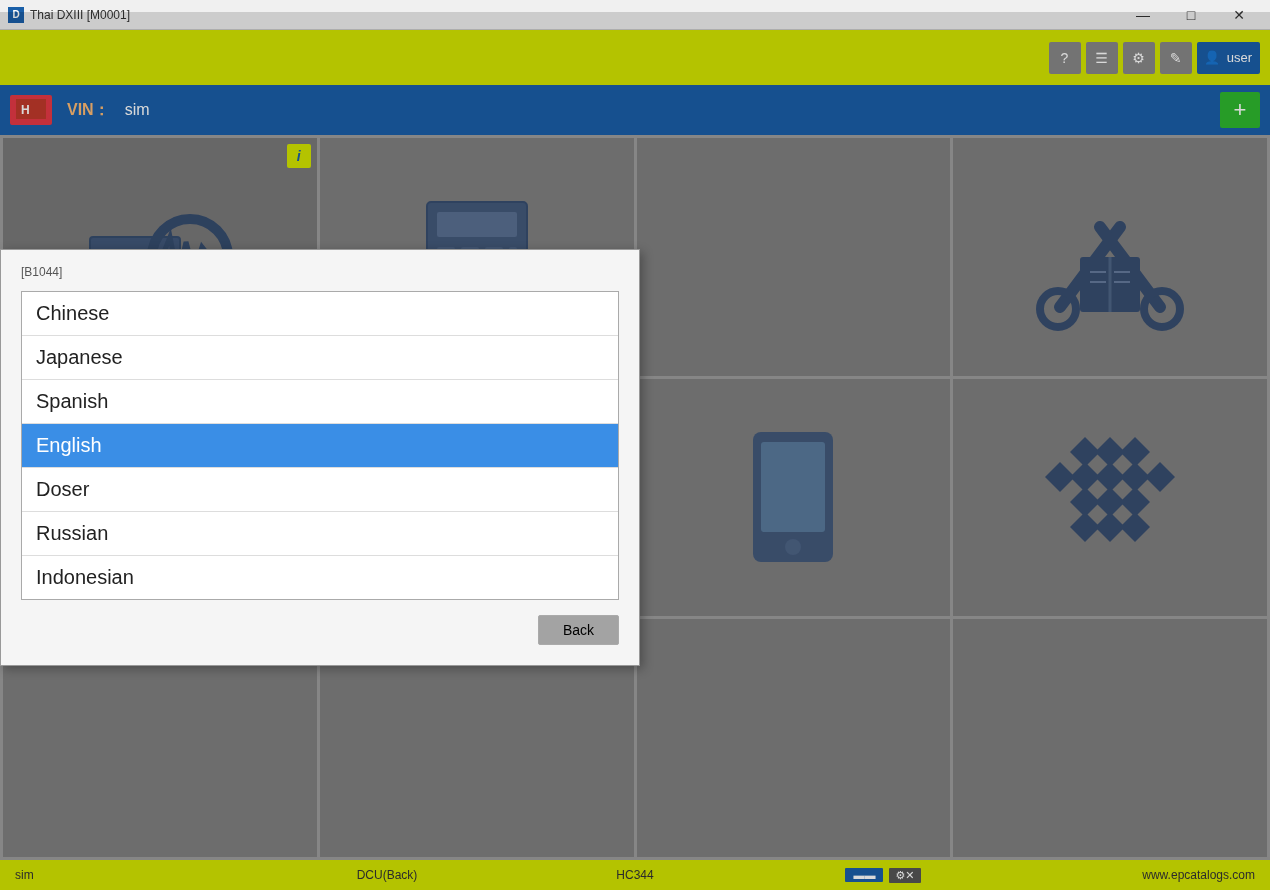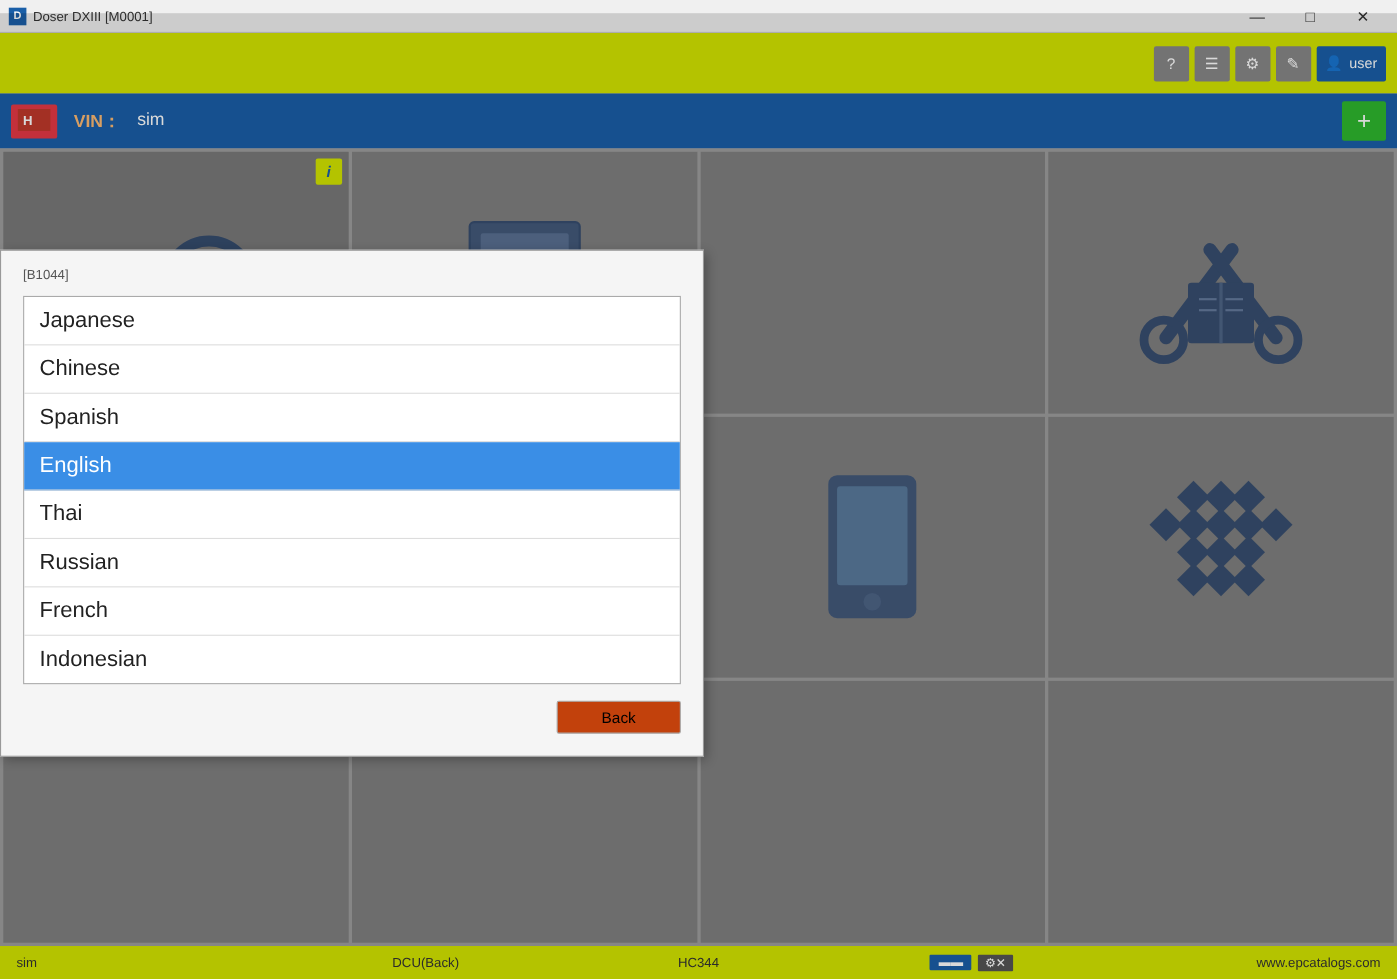--- a/index.html
+++ b/index.html
@@ -238,35 +238,35 @@
     .lang-item:last-child { border-bottom: none; }
     .lang-item.selected {
       background: #3a8ee6;
       color: white;
     }
     .modal-footer {
       display: flex;
       justify-content: flex-end;
     }
     .back-btn {
-      background: #c2410c;
+      background: #a3a3a3;
       border: 1px solid #aaa;
-      padding: 6px 40px;
+      padding: 6px 24px;
       font-size: 14px;
       cursor: pointer;
       border-radius: 2px;
     }
   </style>
 </head>
 <body>
 
 <div class="title-bar">
   <div class="title-bar-left">
     <div class="title-icon">D</div>
-    <span>Doser DXIII [M0001]</span>
+    <span>Thai DXIII [M0001]</span>
   </div>
   <div class="title-bar-controls">
     <button class="title-btn">—</button>
     <button class="title-btn">□</button>
     <button class="title-btn close">✕</button>
   </div>
 </div>
 
 <div class="yellow-bar">
   <div class="toolbar-icon">?</div>
@@ -434,26 +434,25 @@
     <span style="background:#555;color:white;padding:1px 6px;font-size:11px;border-radius:1px;display:inline-flex;align-items:center;">⚙✕</span>
   </div>
   <div class="status-item" style="text-align:right;">www.epcatalogs.com</div>
 </div>
 
 <div class="modal-overlay">
   <div class="modal">
     <div class="modal-title">[B1044]</div>
     <div class="lang-list">
 
-    <div class="lang-item">Japanese</div>
-        <div class="lang-item">Chinese</div>
+    <div class="lang-item">Chinese</div>
+        <div class="lang-item">Japanese</div>
         <div class="lang-item">Spanish</div>
         <div class="lang-item selected">English</div>
-        <div class="lang-item">Thai</div>
+        <div class="lang-item">Doser</div>
         <div class="lang-item">Russian</div>
-        <div class="lang-item">French</div>
         <div class="lang-item">Indonesian</div>
       </div>
     <div class="modal-footer">
       <button class="back-btn">Back</button>
     </div>
   </div>
 </div>
 
 </body></html>

